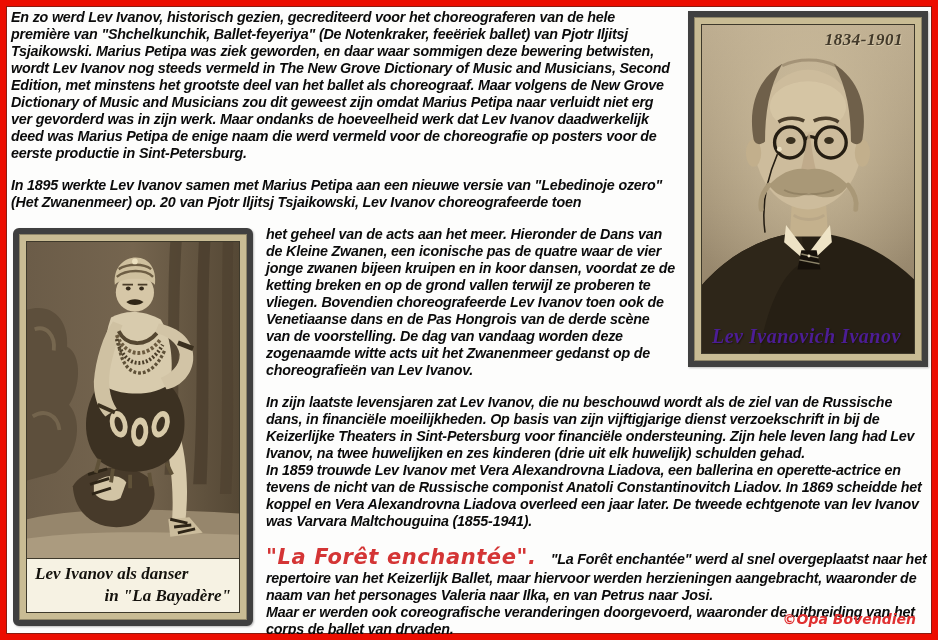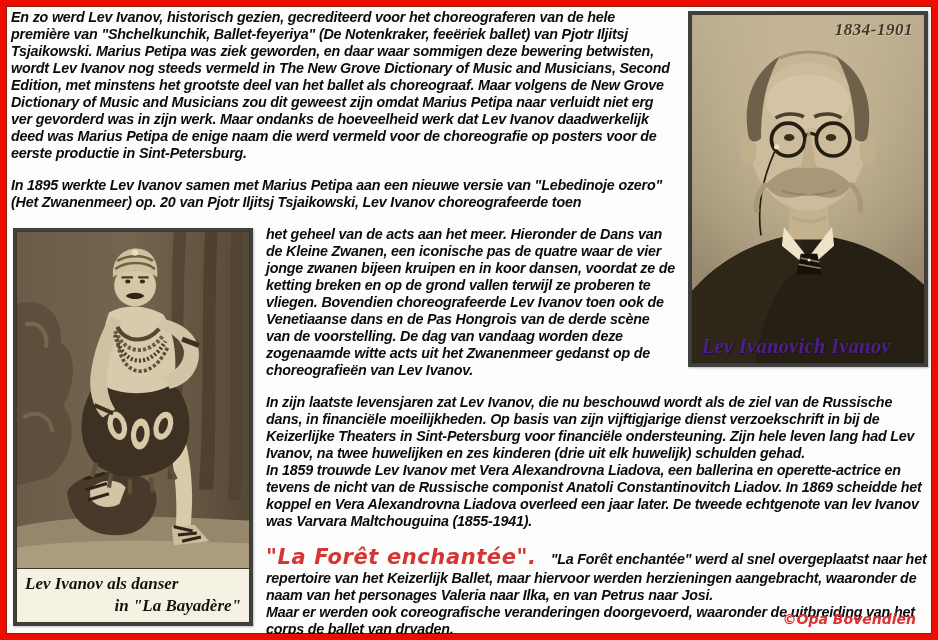--- a/index.html
+++ b/index.html
@@ -16,25 +16,25 @@
     font-style:italic; font-weight:bold;
     font-size:14.3px; line-height:17px; letter-spacing:-0.2px;
     color:#0b0b0b;
   }
   p { margin:0 0 15px 0; }
   .para2 { }
   .para3 { margin-bottom:10px; }
   .para4 { margin-bottom:0; }
 
   
-  .photo { background:#c9bc94; border:3px solid #404040; 
+  .photo { background:#c9bc94; border:6px solid #404040; padding:7px;
            box-shadow: inset 0 0 0 1px #8f8669, 1px 1px 2px rgba(0,0,0,0.25); }
   .photo-inner { width:100%; height:100%; border:1px solid #3e392b; position:relative; overflow:hidden; }
   .photo-right { float:right; width:240px; height:356px; margin:2px 0 10px 12px; }
-  .photo-left  { float:left;  width:240px; height:398px; margin:2px 13px 500px 2px; }
+  .photo-left  { float:left;  width:240px; height:398px; margin:2px 13px 500px 2px;border-radius:6px; }
   .photo-inner svg { position:absolute; left:0; top:0; width:100%; height:100%; }
   .photo-left .photo-inner { display:flex; flex-direction:column; }
   .photo-left .dancer-art { position:relative; flex:1 1 auto; width:100%; }
   .photo-left .dancer-art svg { position:absolute; left:0; top:0; width:100%; height:100%; }
 
   .years {
     position:absolute; top:6px; right:11px;
     font-family:"Liberation Serif", serif; font-style:italic; font-weight:bold;
     font-size:17px; letter-spacing:0.5px; color:#42392a;
     text-shadow:1px 1px 0 rgba(238,226,196,0.45);

